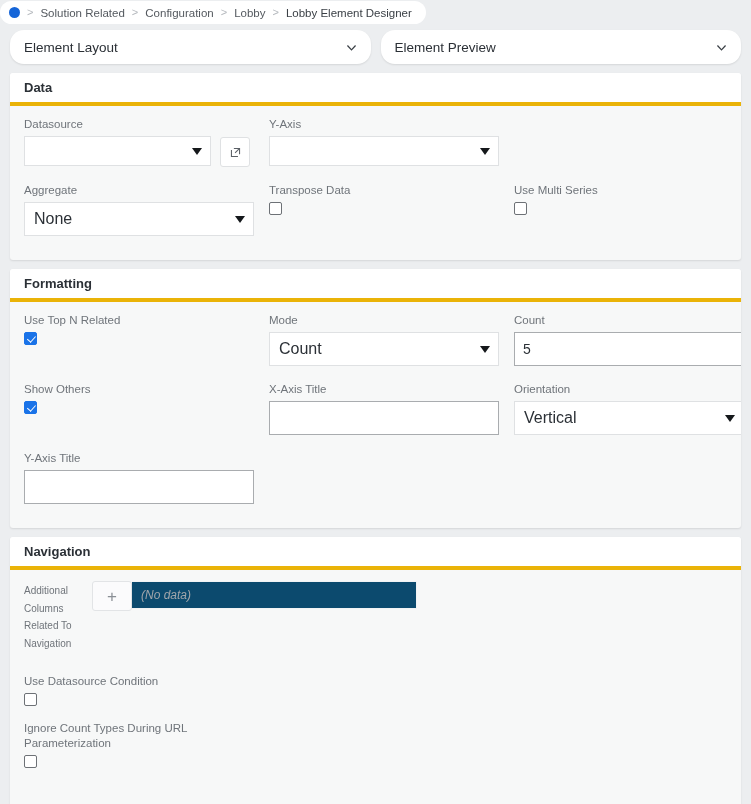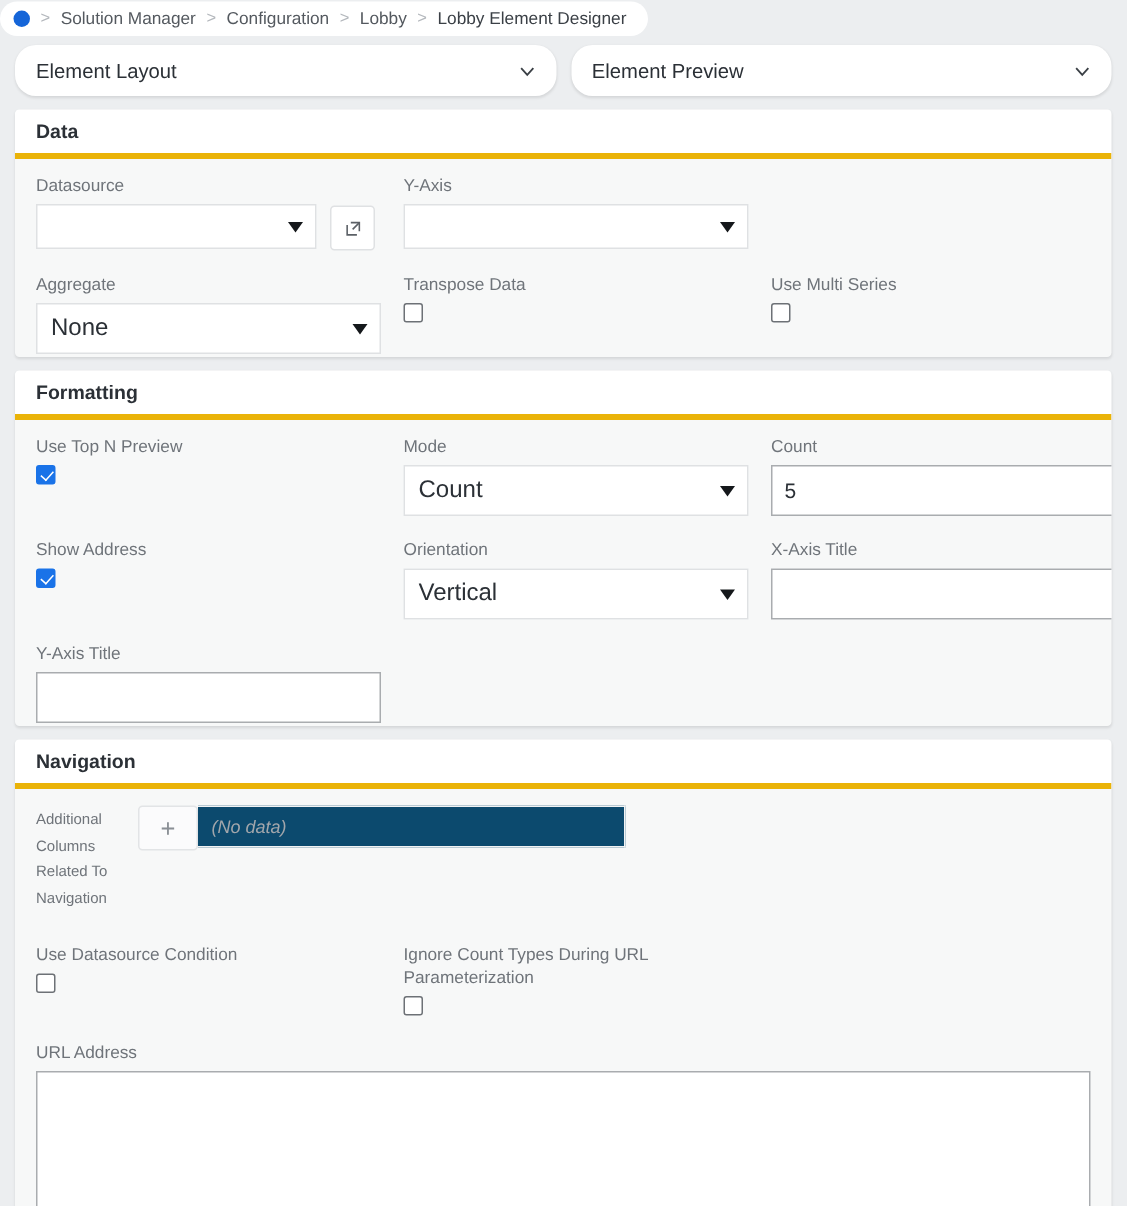--- a/index.html
+++ b/index.html
@@ -92,21 +92,21 @@
     align-items: center;
     padding: 0 14px;
     border-bottom: 4px solid #eab308;
   }
   .card-head-title {
     font-size: 13px;
     color: #2b3036;
     font-weight: bold;
   }
   .card-body {
-    padding: 11px 14px 2px 14px;
+    padding: 11px 14px 24px 14px;
   }
 
   
   .frow {
     display: flex;
     gap: 15px;
   }
   .fcol {
     display: flex;
     flex-direction: column;
@@ -242,31 +242,31 @@
     color: #a2a6ab;
     max-width: 285px;
   }
 
   .ta {
     background: #ffffff;
     border: 1px solid #a9acaf;
     height: 95px;
     box-sizing: border-box;
   }
-  .mt13 { margin-top: 13px; }
+  .mt13 { margin-top: 13px; flex-direction: column; }
   .mt16 { margin-top: 16px; }
 </style>
 </head>
 <body>
 
 <div class="breadcrumb-bar">
   <div class="breadcrumb">
     <span class="bc-dot"></span>
     <span class="bc-sep">&gt;</span>
-    <span class="bc-item">Solution Manager</span>
+    <span class="bc-item">Solution Related</span>
     <span class="bc-sep">&gt;</span>
     <span class="bc-item">Configuration</span>
     <span class="bc-sep">&gt;</span>
     <span class="bc-item">Lobby</span>
     <span class="bc-sep">&gt;</span>
     <span class="bc-item last">Lobby Element Designer</span>
   </div>
 </div>
 
 <div class="panel-row">
@@ -342,56 +342,56 @@
 </div>
 
 <div class="card">
   <div class="card-head">
     <span class="card-head-title">Formatting</span>
   </div>
   <div class="card-body">
 
     <div class="frow">
       <div class="fcol c1">
-        <span class="flabel">Use Top N Preview</span>
+        <span class="flabel">Use Top N Related</span>
         <span class="cbx on"></span>
       </div>
       <div class="fcol c2">
         <span class="flabel">Mode</span>
         <div class="dd tall">
           <span class="dd-val">Count</span>
           <span class="tri"></span>
         </div>
       </div>
       <div class="fcol c3">
         <span class="flabel">Count</span>
         <div class="tin h34">
           <span>5</span>
         </div>
       </div>
     </div>
 
     <div class="frow mt16">
       <div class="fcol c1">
-        <span class="flabel">Show Address</span>
+        <span class="flabel">Show Others</span>
         <span class="cbx on"></span>
+      </div>
+      <div class="fcol c3">
+        <span class="flabel">X-Axis Title</span>
+        <div class="tin h34">
+          <span></span>
+        </div>
       </div>
       <div class="fcol c2">
         <span class="flabel">Orientation</span>
         <div class="dd tall">
           <span class="dd-val">Vertical</span>
           <span class="tri"></span>
         </div>
       </div>
-      <div class="fcol c3">
-        <span class="flabel">X-Axis Title</span>
-        <div class="tin h34">
-          <span></span>
-        </div>
-      </div>
     </div>
 
     <div class="frow mt16">
       <div class="fcol c1">
         <span class="flabel">Y-Axis Title</span>
         <div class="tin h34">
           <span></span>
         </div>
       </div>
     </div>

